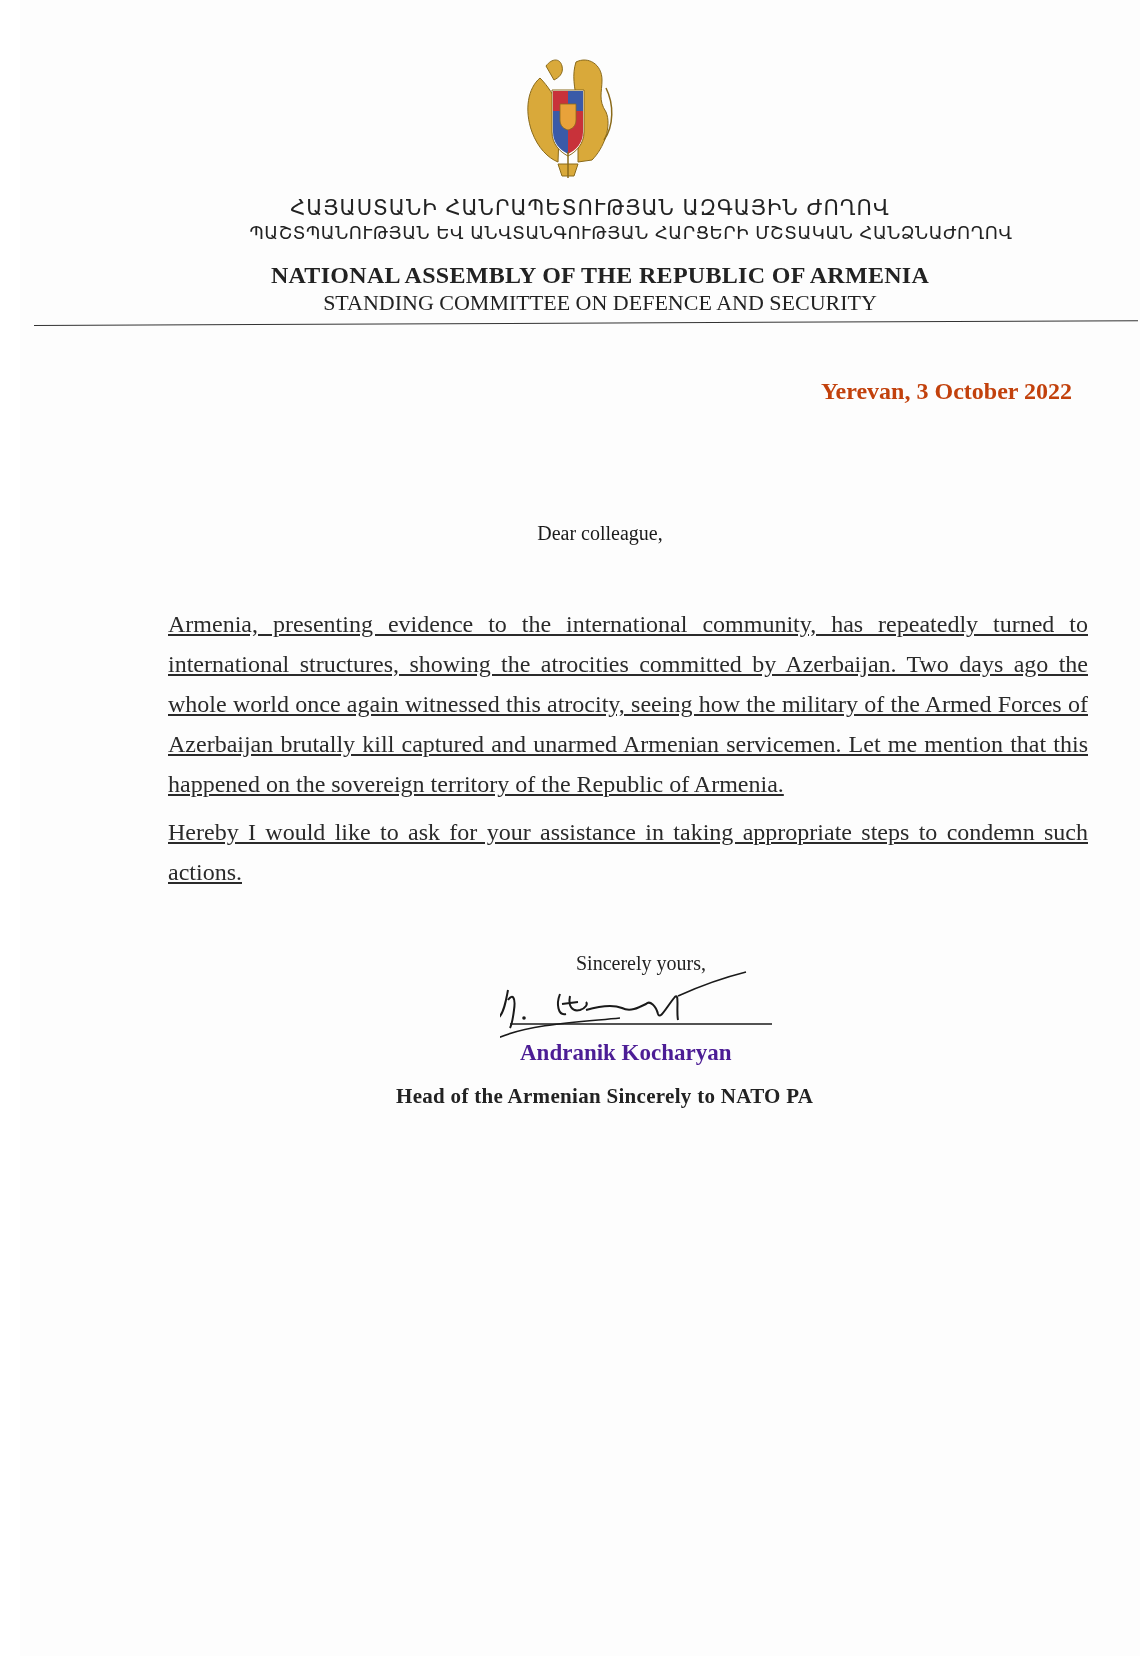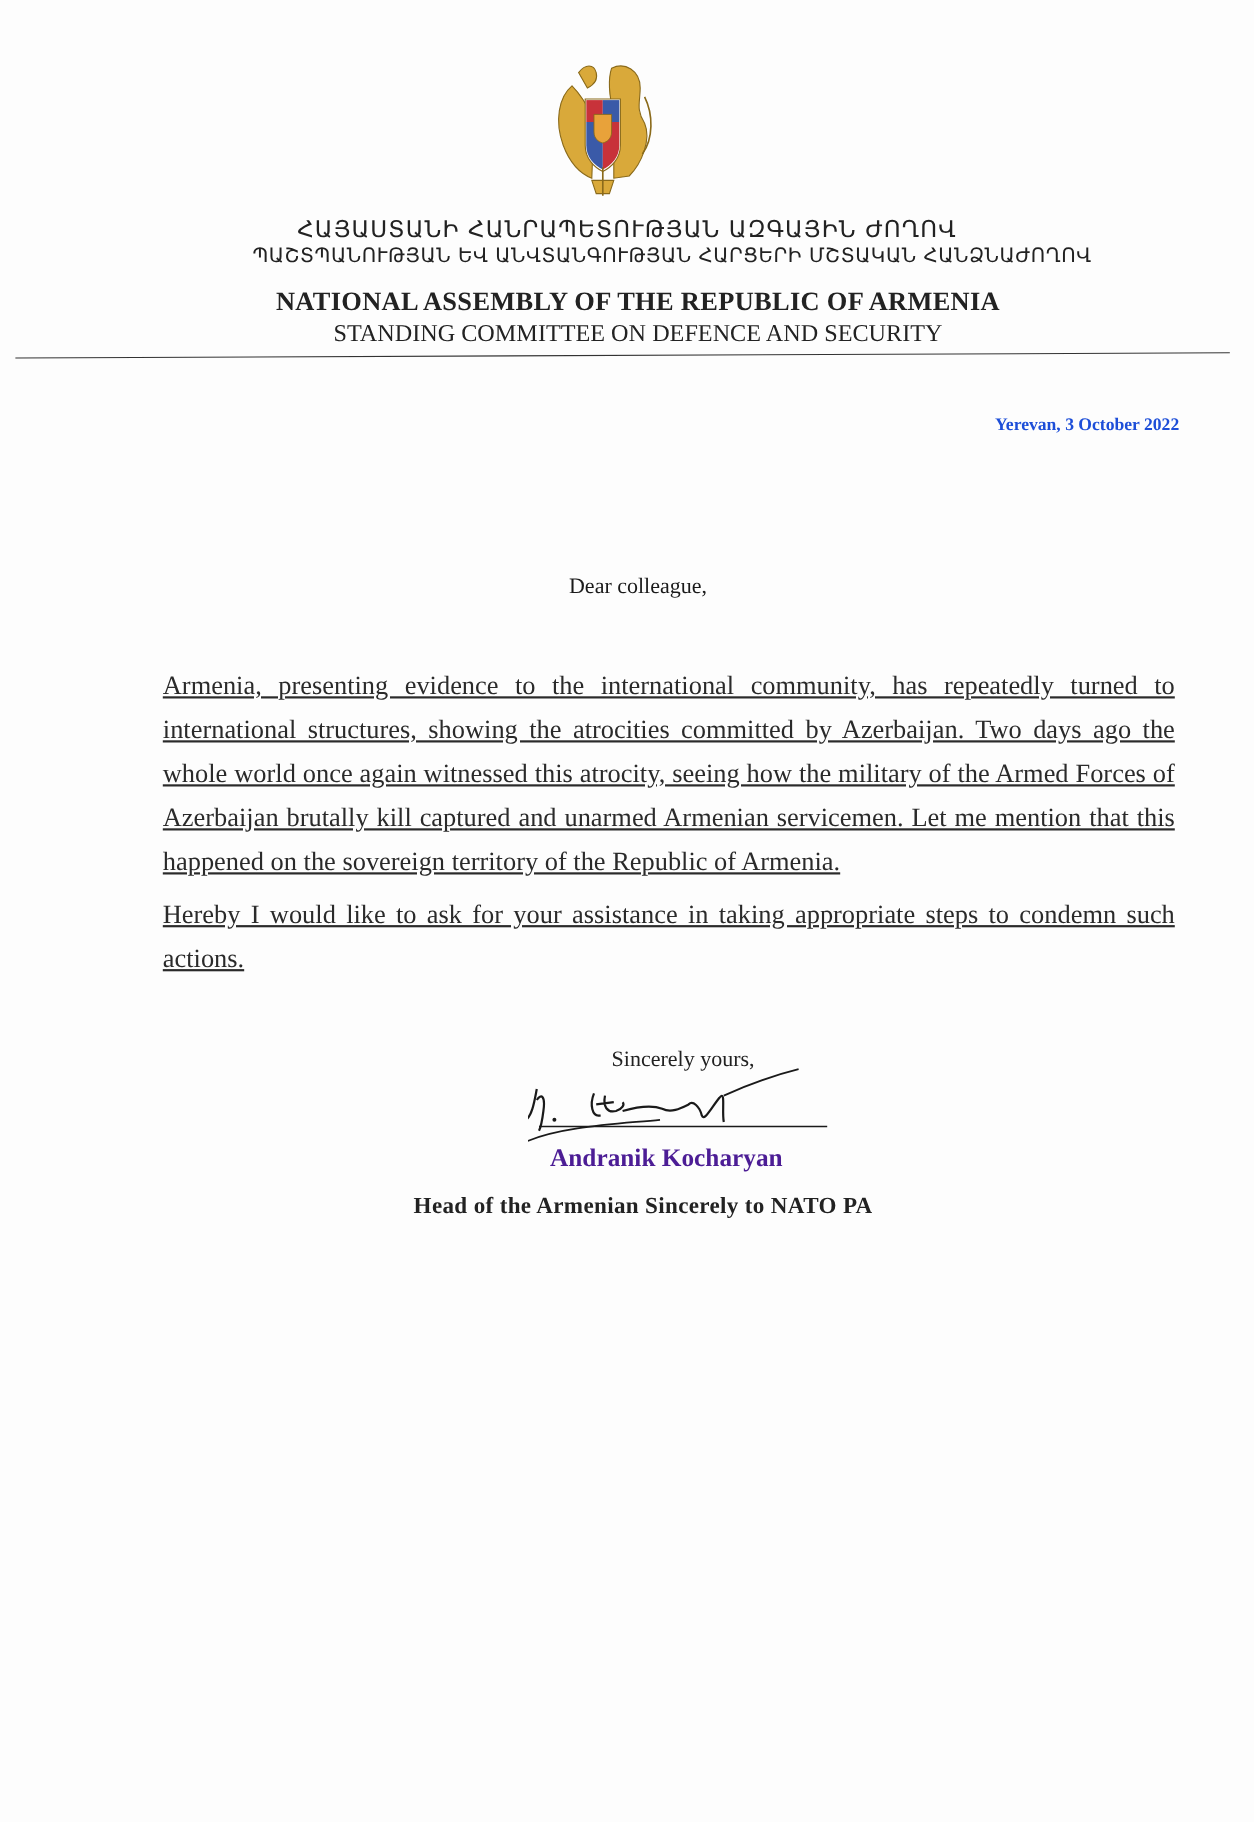--- a/index.html
+++ b/index.html
@@ -4,21 +4,21 @@
 <style>
   html, body { margin: 0; padding: 0; }
   body {
     width: 1140px; height: 1656px;
     background: #ffffff;
     position: relative;
     overflow: hidden;
     font-family: "Liberation Serif", "DejaVu Serif", serif;
     color: #1a1a1a;
   }
-  .page { position: absolute; inset: 0; background: #fdfdfd; }
+  .page { position: absolute; inset: 0; background: #fdfdfd; margin-left: 20px; }
   .emblem { position: absolute; left: 498px; top: 48px; width: 100px; height: 140px; }
   .hy-line1 {
     position: absolute; top: 196px; left: 0; width: 1140px; text-align: center;
     font-family: "DejaVu Sans", sans-serif; font-size: 21px; letter-spacing: 1px; color: #222;
   }
   .hy-line2 {
     position: absolute; top: 222px; left: 0; width: 1140px; text-align: center;
     font-family: "DejaVu Sans", sans-serif; font-size: 18px; letter-spacing: 0.5px; color: #222; padding-left: 41px;
   }
   .en-line1 {
@@ -27,21 +27,21 @@
   }
   .en-line2 {
     position: absolute; top: 290px; left: 0; width: 1160px; text-align: center;
     font-size: 22px; color: #222;
   }
   .rule {
     position: absolute; top: 325px; left: 14px; width: 1104px; height: 0;
     border-top: 1.6px solid #333; transform: rotate(-0.25deg); transform-origin: left;
   }
   .date {
-    position: absolute; top: 378px; right: 68px; font-size: 16px; font-weight: bold; color: #1d4ed8;
+    position: absolute; top: 378px; right: 68px; font-size: 24px; font-weight: bold; color: #c2410c;
   }
   .salutation {
     position: absolute; top: 522px; left: 0; width: 1160px; text-align: center; font-size: 20px;
   }
   .body {
     position: absolute; top: 604px; left: 148px; width: 920px;
     font-size: 24px; line-height: 40px; text-align: justify; color: #2a2a2a; text-decoration: underline;
   }
   .body p { margin: 0 0 8px 0; }
   .closing {

